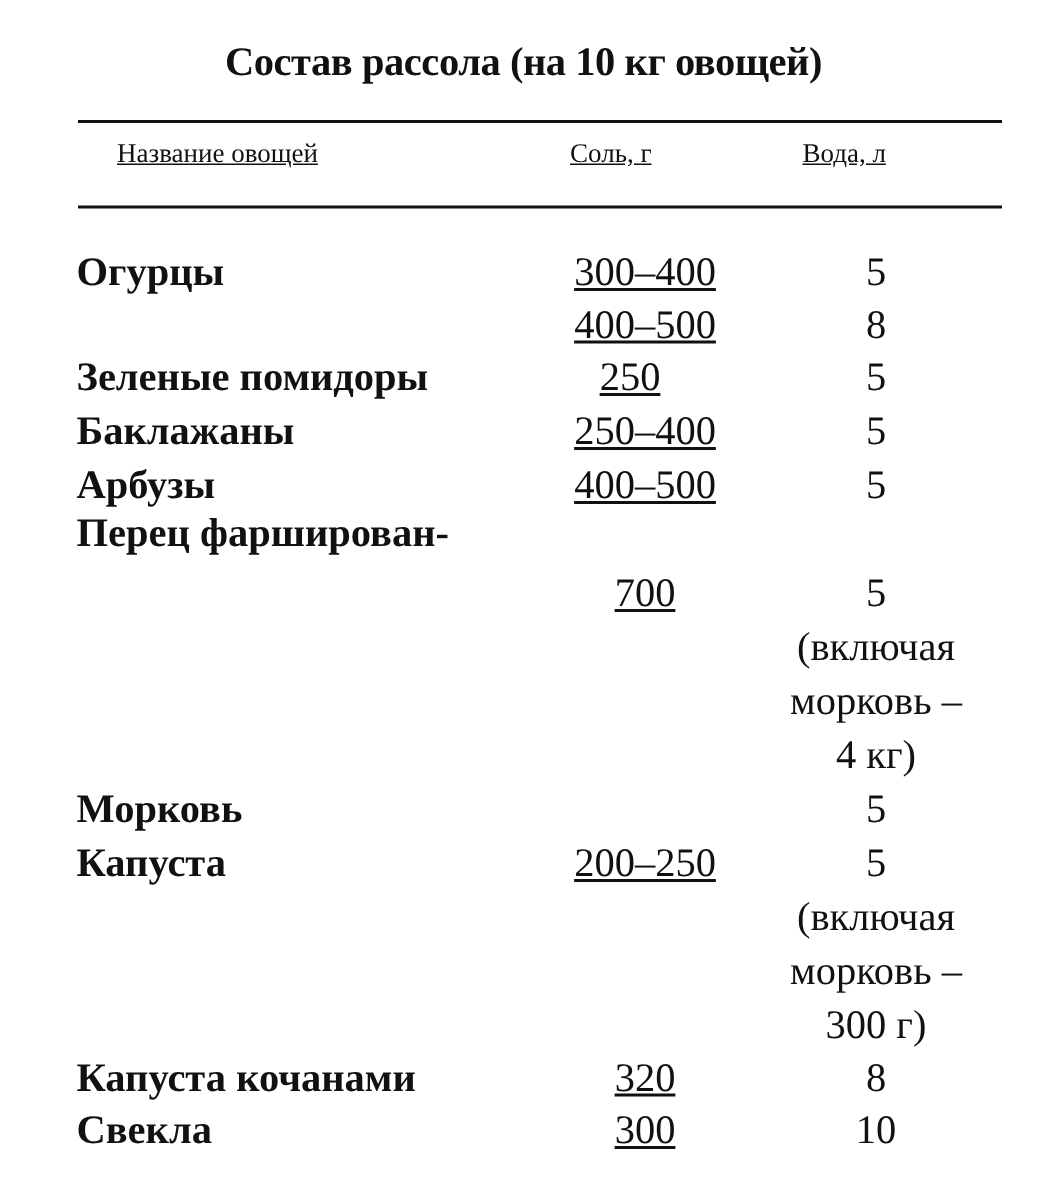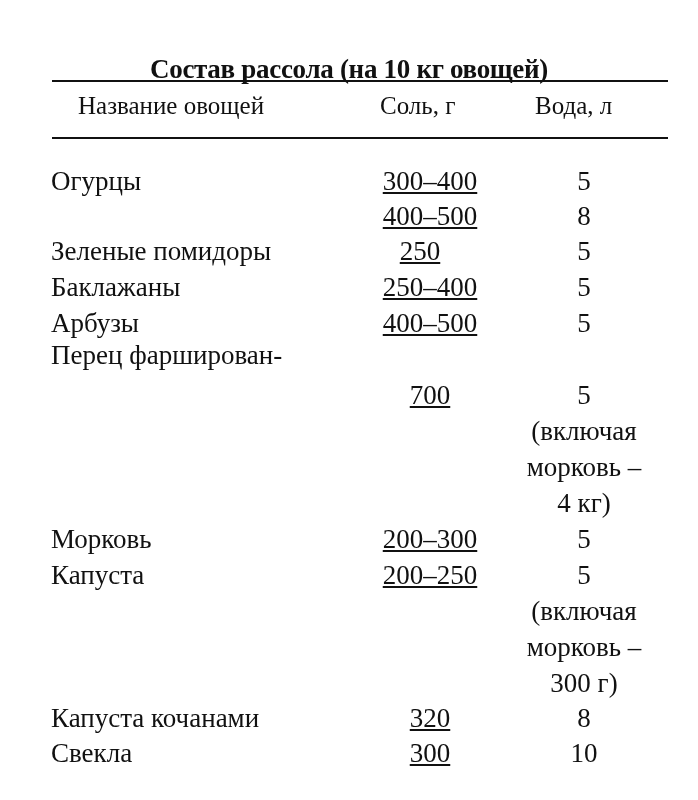--- a/index.html
+++ b/index.html
@@ -1,25 +1,25 @@
 <!DOCTYPE html>
 <html><head>
   <meta charset="utf-8">
   <style>
     html, body { margin: 0; padding: 0; background: #ffffff; }
     body { width: 698px; height: 800px; position: relative; overflow: hidden;
       font-family: "Liberation Serif", "DejaVu Serif", serif; color: #111; }
     .title { position: absolute; top: 26px; left: 0; width: 698px; text-align: center;
-      font-weight: bold; font-size: 27px; letter-spacing: -0.3px; margin-top: 28px; }
+      font-weight: bold; font-size: 27px; letter-spacing: -0.3px; }
     .rule { position: absolute; left: 52px; width: 616px; height: 2px; background: #111; }
     .rule.top { top: 80px; }
     .rule.bottom { top: 137px; }
-    .hdr { position: absolute; top: 92px; font-size: 25px; }
+    .hdr { position: absolute; top: 92px; font-size: 18px; text-decoration: underline; }
     .row { position: absolute; left: 0; width: 698px; height: 36px; font-size: 27px; }
-    .c1 { position: absolute; left: 51px; white-space: nowrap; }
+    .c1 { position: absolute; left: 51px; white-space: nowrap; font-weight: bold; }
     .c2 { position: absolute; left: 340px; width: 180px; text-align: center; white-space: nowrap; text-decoration: underline; }
     .c3 { position: absolute; left: 500px; width: 168px; text-align: center; white-space: nowrap; }
   </style>
 </head>
 <body>
 
 <div class="title">Состав рассола  (на 10 кг овощей)</div>
 <div class="rule top"></div>
 <div class="hdr" style="left:78px">Название овощей</div>
 <div class="hdr" style="left:380px">Соль, г</div>
@@ -61,21 +61,20 @@
   <span class="c3">(включая</span>
 </div>
 <div class="row" style="top:452px">
   <span class="c3">морковь –</span>
 </div>
 <div class="row" style="top:488px">
   <span class="c3">4 кг)</span>
 </div>
 <div class="row" style="top:524px">
   <span class="c1">Морковь</span>
-  <span class="c2">200–300</span>
   <span class="c3">5</span>
 </div>
 <div class="row" style="top:560px">
   <span class="c1">Капуста</span>
   <span class="c2">200–250</span>
   <span class="c3">5</span>
 </div>
 <div class="row" style="top:596px">
   <span class="c3">(включая</span>
 </div>

